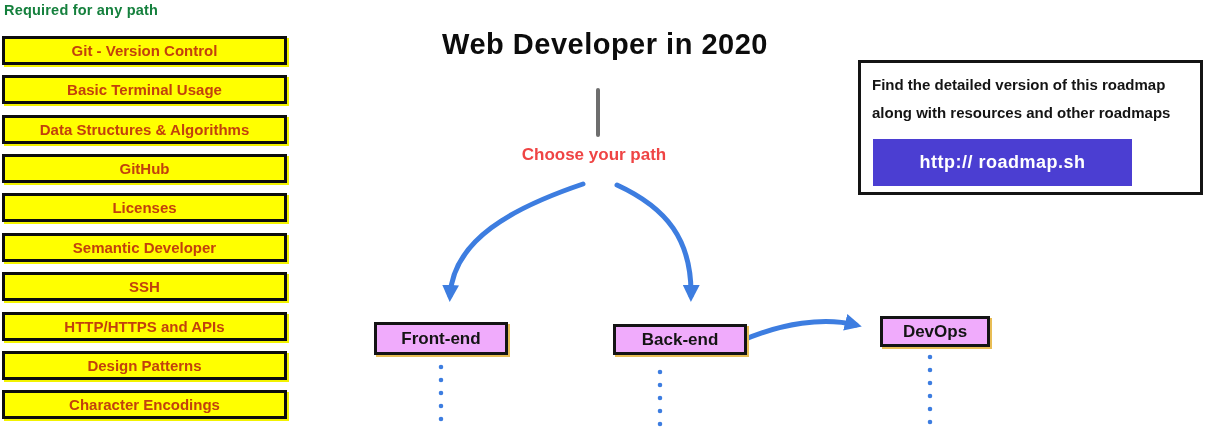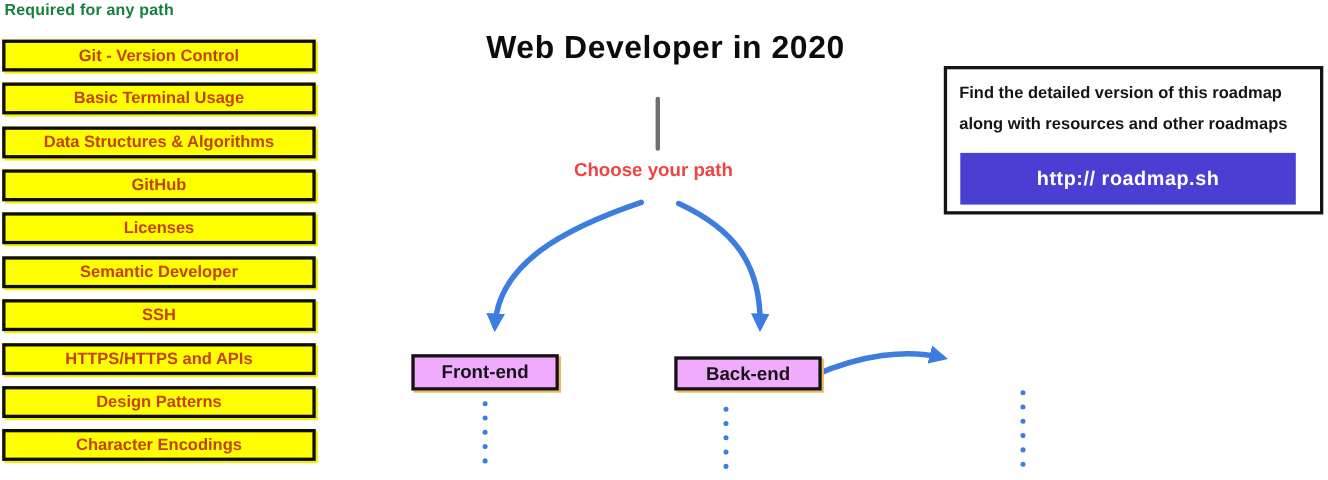--- a/index.html
+++ b/index.html
@@ -63,21 +63,21 @@
     border:3px solid #141414;
     margin-top:22px;
   }
   .info-text{
     position:absolute;left:11px;top:8px;width:322px;
     font-size:15px;font-weight:600;color:#141414;
     line-height:28px;
     text-align:left;
   }
   .info-button{
-    position:absolute;left:12px;top:76px;width:305px;height:47px;
+    position:absolute;left:12px;top:76px;width:259px;height:47px;
     background:#4B3ED2;
     display:flex;align-items:center;justify-content:center;
     color:#ffffff;font-size:18px;font-weight:700;
     letter-spacing:.5px;
     cursor:pointer;
   }
   
   .connectors{position:absolute;left:0;top:0;pointer-events:none;}
 </style>
 </head>
@@ -87,21 +87,21 @@
 
   <div class="sidebar-header">Required for any path</div>
 
   <div class="side-item" style="top:36px">Git - Version Control</div>
   <div class="side-item" style="top:75px">Basic Terminal Usage</div>
   <div class="side-item" style="top:115px">Data Structures &amp; Algorithms</div>
   <div class="side-item" style="top:154px">GitHub</div>
   <div class="side-item" style="top:193px">Licenses</div>
   <div class="side-item" style="top:233px">Semantic Developer</div>
   <div class="side-item" style="top:272px">SSH</div>
-  <div class="side-item" style="top:312px">HTTPS/HTTPS and APIs</div>
+  <div class="side-item" style="top:312px">HTTP/HTTPS and APIs</div>
   <div class="side-item" style="top:351px">Design Patterns</div>
   <div class="side-item" style="top:390px">Character Encodings</div>
 
   <svg class="connectors" width="1207" height="436" viewBox="0 0 1207 436">
     <defs>
       <marker id="ah" viewBox="0 0 10 10" refX="6.5" refY="5" markerWidth="3.4" markerHeight="3.4" orient="auto-start-reverse">
         <path d="M0 0 L10 5 L0 10 z" fill="#3D7DE0"></path>
       </marker>
     </defs>
     <path d="M583 184 C512 208 453 240 450 296" fill="none" stroke="#3D7DE0" stroke-width="5" stroke-linecap="round" marker-end="url(#ah)"></path>
@@ -111,20 +111,21 @@
     <path d="M660 372 L660 434" fill="none" stroke="#3D7DE0" stroke-width="4.6" stroke-linecap="round" stroke-dasharray="0 13"></path>
     <path d="M930 357 L930 432" fill="none" stroke="#3D7DE0" stroke-width="4.6" stroke-linecap="round" stroke-dasharray="0 13"></path>
   </svg>
 
   <div class="main-title">Web Developer in 2020</div>
   <div class="stem-line"></div>
   <div class="choose-label">Choose your path</div>
 
   <div class="path-box" id="box-frontend">Front-end</div>
   <div class="path-box" id="box-backend">Back-end</div>
+  <div class="path-box" id="box-devops">DevOps</div>
 
   <div class="info-panel">
     <div class="info-text">
       <span>Find the detailed version of this roadmap</span><br>
       <span>along with resources and other roadmaps</span>
     </div>
     <div class="info-button">http:// roadmap.sh</div>
   </div>
 
 </div>

